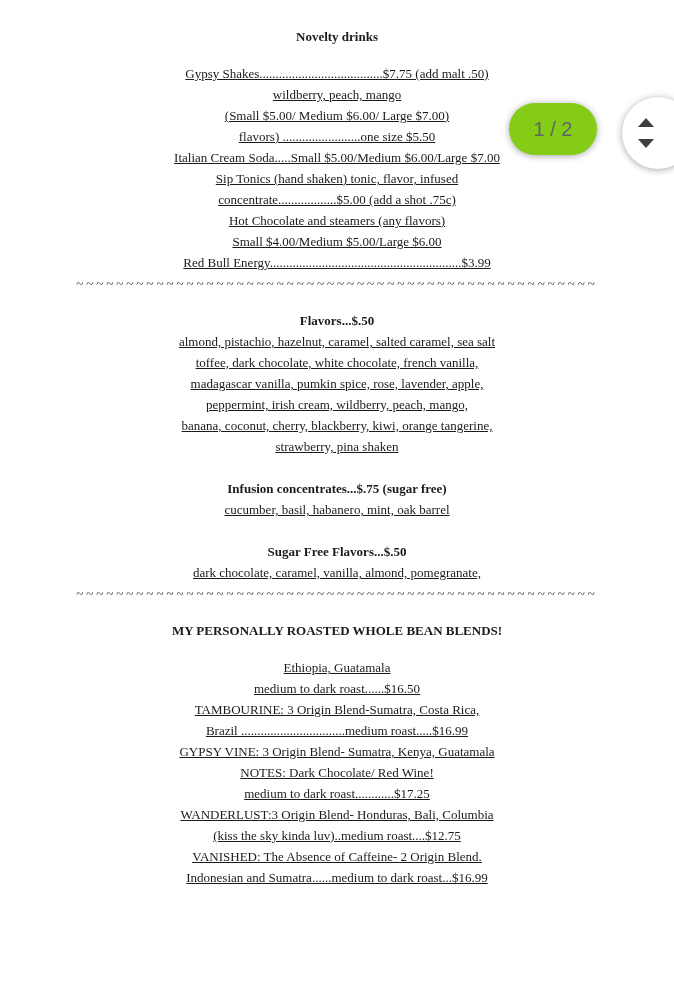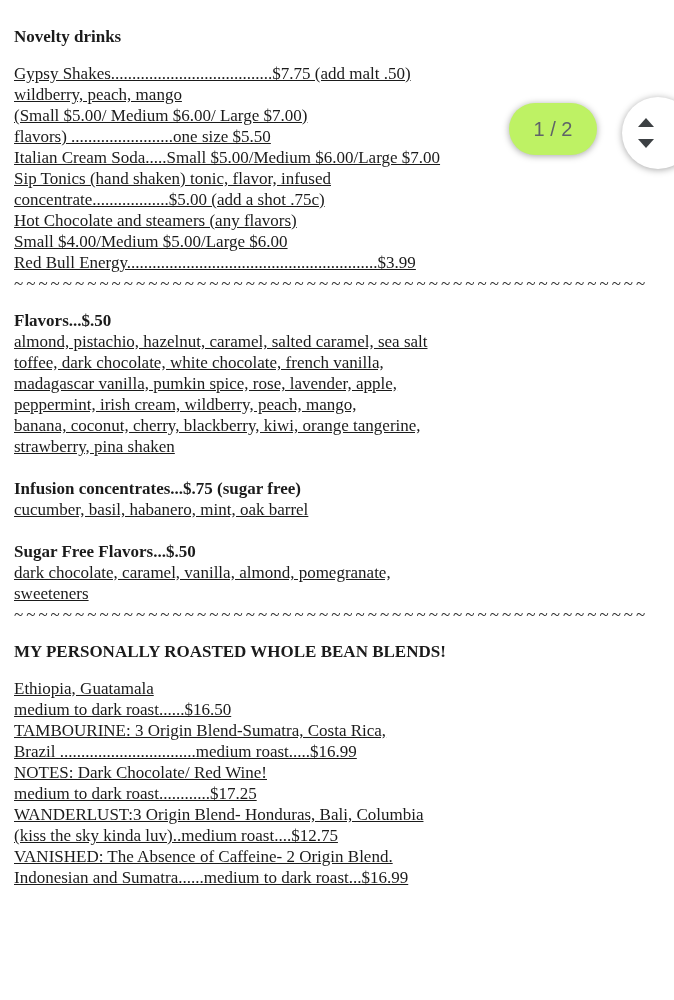--- a/index.html
+++ b/index.html
@@ -7,21 +7,22 @@
     width: 674px;
     height: 1000px;
     background: #ffffff;
     position: relative;
     overflow: hidden;
     font-family: "Liberation Serif", "DejaVu Serif", serif;
     color: #1b1b1b;
   }
   .doc {
     padding: 26px 14px 0 14px;
-    font-size: 17px;
+    text-align: center;
+    font-size: 13px;
     line-height: 21px;
   }
   .sec { margin: 0 0 21px 0; }
   .sec.no-gap { margin-bottom: 0; }
   .sec-title { font-weight: bold; }
   .sec-title.title-gap { margin-bottom: 16px; }
   .line { white-space: nowrap; overflow: hidden; text-decoration: underline; }
   .divider {
     white-space: nowrap;
     overflow: hidden;
@@ -29,21 +30,21 @@
     margin: 0 0 16px 0;
     color: #2a2a2a;
   }
   
   .page-pill {
     position: absolute;
     top: 103px;
     left: 509px;
     width: 88px;
     height: 52px;
-    background: #bef264;
+    background: #84cc16;
     border-radius: 26px;
     box-shadow: 0 1px 7px rgba(0,0,0,0.35);
     display: flex;
     align-items: center;
     justify-content: center;
     font-family: "Liberation Sans", sans-serif;
     font-size: 20px;
     color: #5f6368;
     z-index: 5;
   }
@@ -110,31 +111,31 @@
   </div>
 
   <div class="sec">
     <div class="sec-title">Infusion concentrates...$.75 (sugar free)</div>
     <div class="line">cucumber, basil, habanero, mint, oak barrel</div>
   </div>
 
   <div class="sec no-gap">
     <div class="sec-title">Sugar Free Flavors...$.50</div>
     <div class="line">dark chocolate, caramel, vanilla, almond, pomegranate,</div>
-    <div class="line">sweeteners</div>
   </div>
 
   <div class="divider">~~~~~~~~~~~~~~~~~~~~~~~~~~~~~~~~~~~~~~~~~~~~~~~~~~~~</div>
 
   <div class="sec">
     <div class="sec-title title-gap">MY PERSONALLY ROASTED WHOLE BEAN BLENDS!</div>
     <div class="line">Ethiopia, Guatamala</div>
     <div class="line">medium to dark roast......$16.50</div>
     <div class="line">TAMBOURINE: 3 Origin Blend-Sumatra, Costa Rica,</div>
     <div class="line">Brazil ................................medium roast.....$16.99</div>
+    <div class="line">GYPSY VINE: 3 Origin Blend- Sumatra, Kenya, Guatamala</div>
     <div class="line">NOTES: Dark Chocolate/ Red Wine!</div>
     <div class="line">medium to dark roast............$17.25</div>
     <div class="line">WANDERLUST:3 Origin Blend- Honduras, Bali, Columbia</div>
     <div class="line">(kiss the sky kinda luv)..medium roast....$12.75</div>
     <div class="line">VANISHED: The Absence of Caffeine- 2 Origin Blend.</div>
     <div class="line">Indonesian and Sumatra......medium to dark roast...$16.99</div>
   </div>
 
 </div>
 

